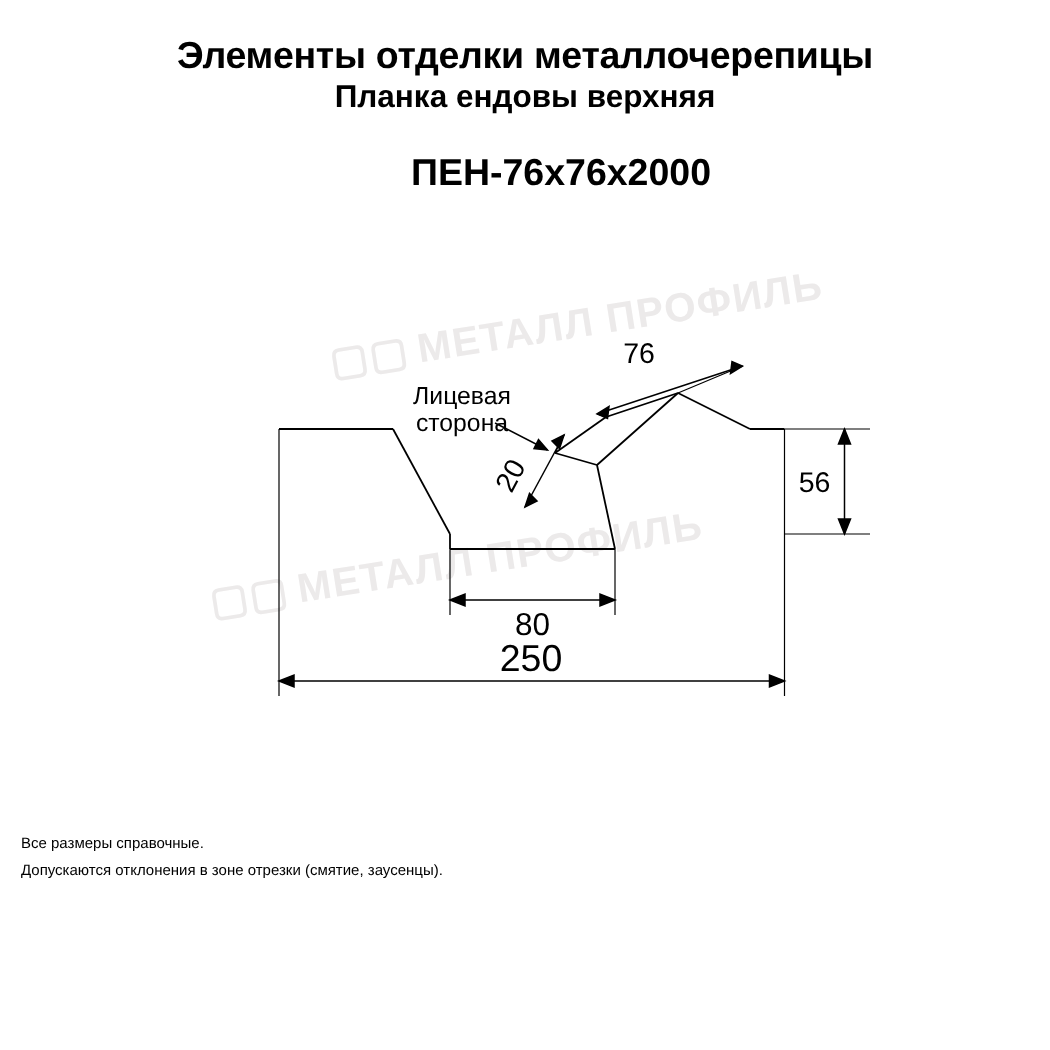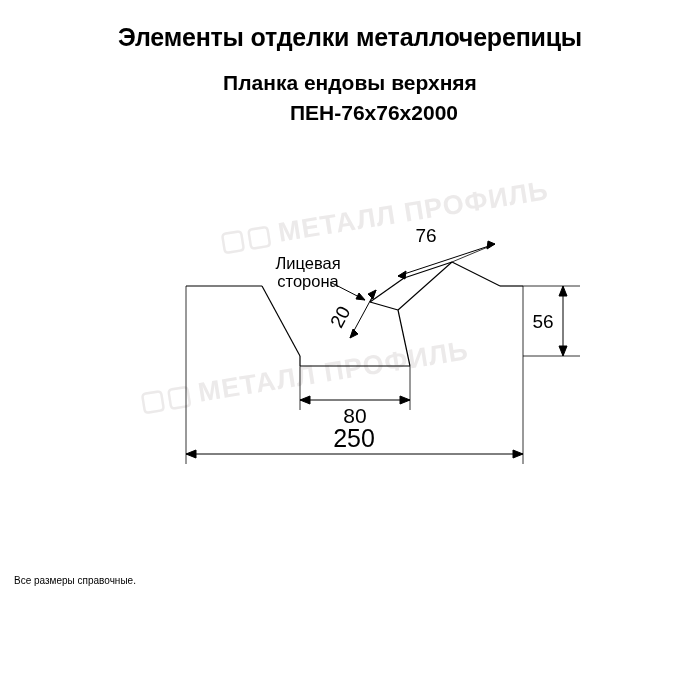--- a/index.html
+++ b/index.html
@@ -29,27 +29,26 @@
   }
   .title-main {
     font-size: 25px;
     font-weight: bold;
     letter-spacing: -0.2px;
     line-height: 30px;
   }
   .title-sub {
     font-size: 21px;
     font-weight: bold;
-    margin-top: 18px;
     line-height: 26px;
   }
   .title-code {
-    font-size: 21px;
-    font-weight: bold;
-    margin-top: 4px;
+    font-size: 25px;
+    font-weight: bold;
+    margin-top: 24px;
     line-height: 26px;
     padding-left: 48px;
   }
   .drawing {
     position: absolute;
     top: 170px;
     left: 0;
     width: 700px;
     height: 330px;
     text-decoration: underline;
@@ -195,15 +194,16 @@
         <path d="M 365,130 L 356,129 L 359,123 Z" fill="#000" stroke="#000"></path>
         <text x="308" y="99" font-size="16.5" text-anchor="middle">Лицевая</text>
         <text x="308" y="117" font-size="16.5" text-anchor="middle">сторона</text>
       </g>
 
     </svg>
   </div>
 
   <div class="footer">
     <div>Все размеры справочные.</div>
+    <div>Допускаются отклонения в зоне отрезки (смятие, заусенцы).</div>
   </div>
 
 </div>
 
 </body></html>

